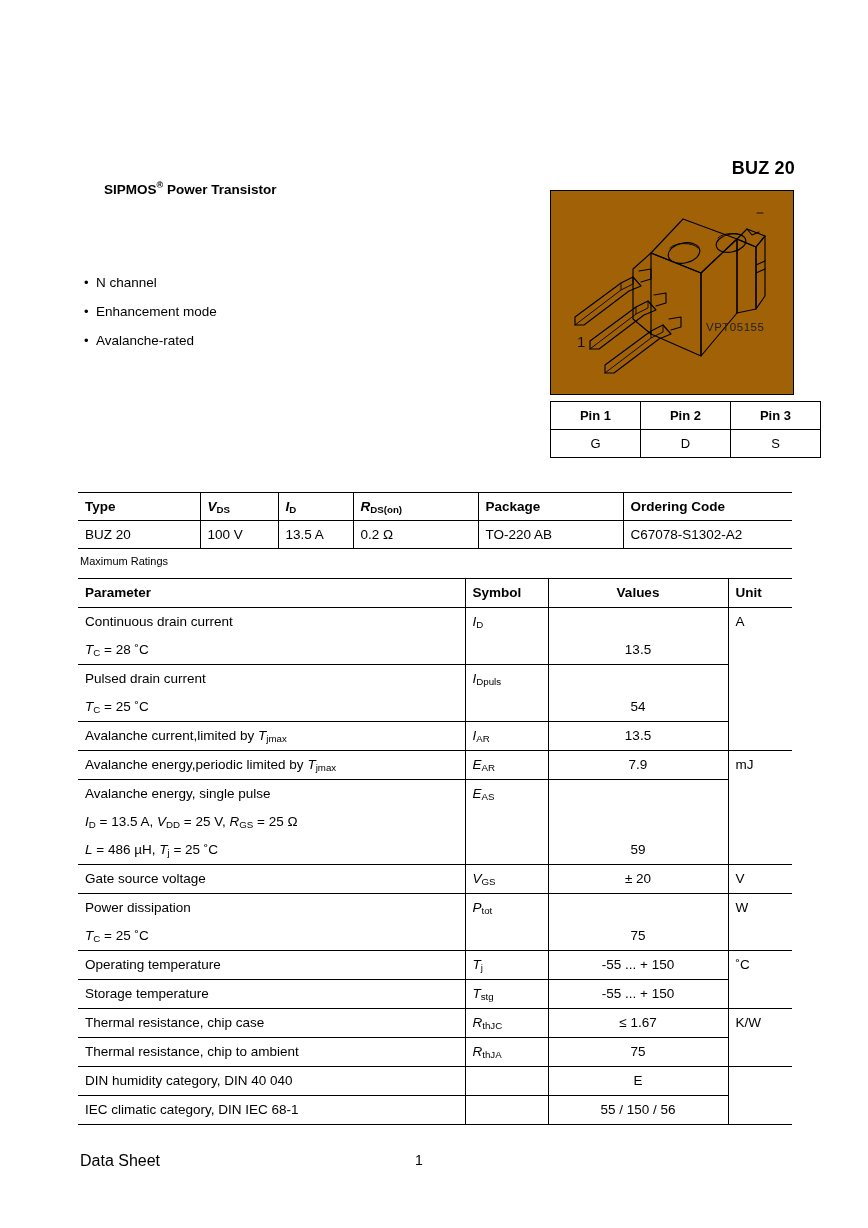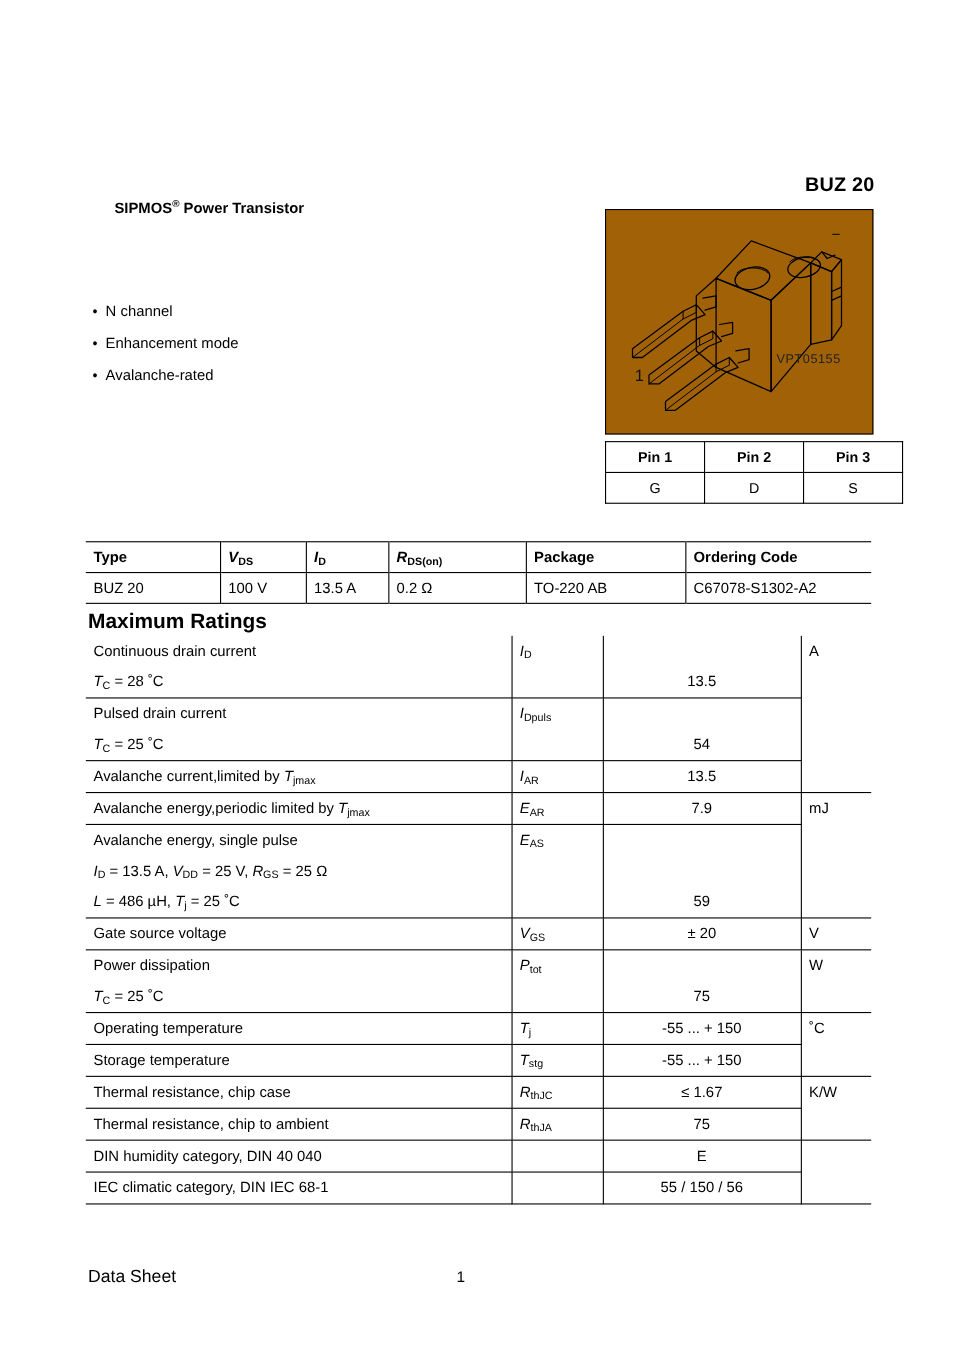--- a/index.html
+++ b/index.html
@@ -138,22 +138,22 @@
   .type-table tr.body { border-bottom: 1.8px solid #000; }
 
   .sym { font-style: italic; }
   sub { font-size: 72%; font-style: normal; vertical-align: -0.25em; line-height: 0; }
 
   
   .max-head {
     position: absolute;
     left: 80px;
     top: 555px;
-    font-size: 19px;
-    font-weight: bold;
+    font-size: 11px;
+    font-weight: normal;
   }
 
   
   .rt {
     position: absolute;
     left: 78px;
     top: 578px;
     width: 714px;
     border-collapse: collapse;
     table-layout: fixed;
@@ -303,20 +303,26 @@
       <td>TO-220 AB</td>
       <td class="last">C67078-S1302-A2</td>
     </tr>
   </tbody>
     </table>
 
   <div class="max-head">Maximum Ratings</div>
 
   <table class="rt" id="ratings-table">
     <tbody id="ratings-body">
+      <tr class="head">
+        <td class="c-param">Parameter</td>
+        <td class="c-sym">Symbol</td>
+        <td class="c-val">Values</td>
+        <td class="c-unit">Unit</td>
+      </tr>
     <tr class="r">
           <td class="c-param">
             <div class="line">Continuous drain current</div>
             <div class="line"><i class="sym">T</i><sub>C</sub> = 28 ˚C</div>
           </td>
           <td class="c-sym">
             <div class="line"><i class="sym">I</i><sub>D</sub></div>
             <div class="line"></div>
           </td>
           <td class="c-val">

